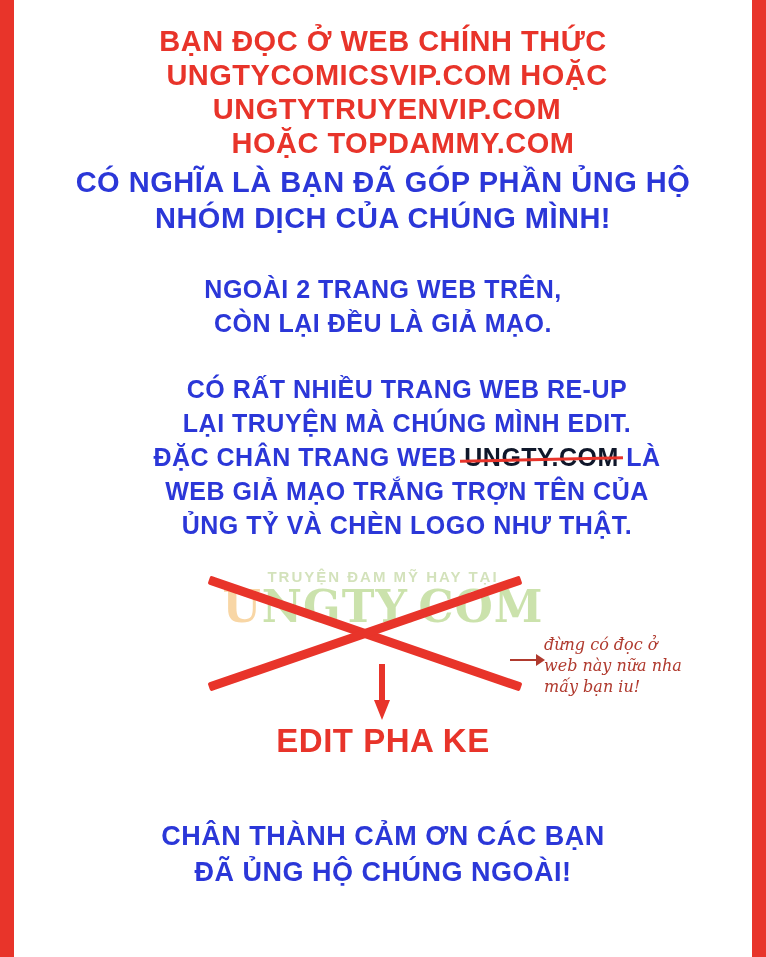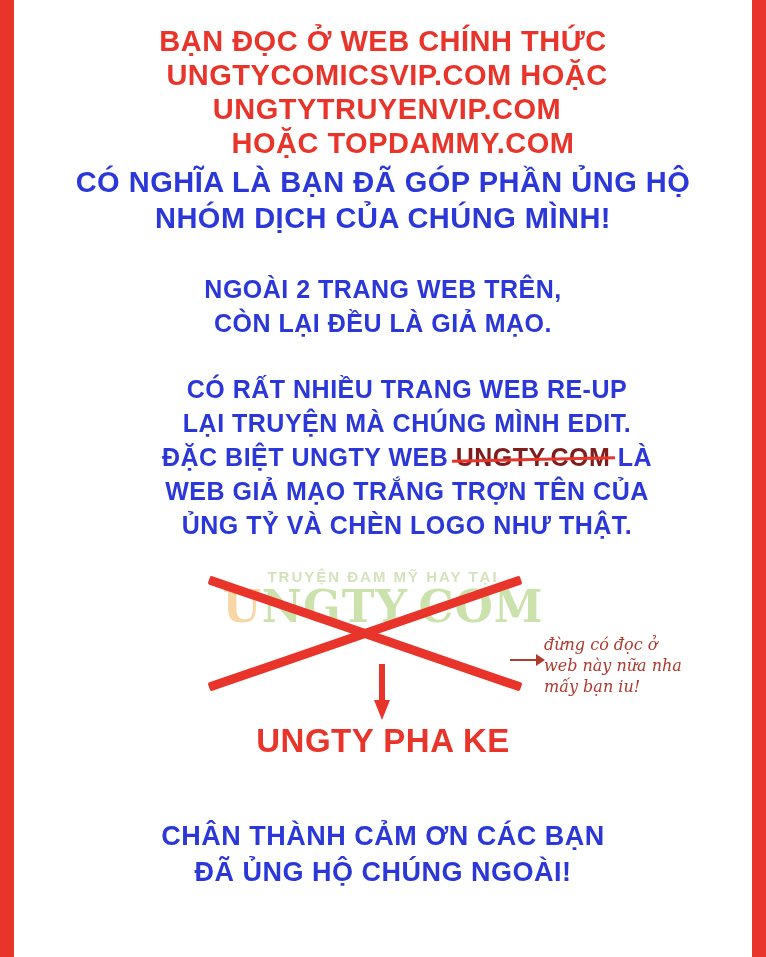--- a/index.html
+++ b/index.html
@@ -61,21 +61,21 @@
     color: #2b37d8;
     font-size: 25px;
     line-height: 34px;
     margin-top: 36px;
   }
   .para.p2 { margin-top: 32px; padding-left: 48px; }
 
   .strike {
     position: relative;
     display: inline-block;
-    color: #7f1d1d;
+    color: #0f172a;
   }
   .strike::after {
     content: "";
     position: absolute;
     left: -4px;
     right: -4px;
     top: 52%;
     height: 3px;
     background: #e8342a;
     transform: rotate(-1.2deg);
@@ -234,21 +234,21 @@
 
   <div class="block para">
     <div>NGOÀI 2 TRANG WEB TRÊN,</div>
     <div>CÒN LẠI ĐỀU LÀ GIẢ MẠO.</div>
   </div>
 
   <div class="block para p2">
     <div>CÓ RẤT NHIỀU TRANG WEB RE-UP</div>
     <div>LẠI TRUYỆN MÀ CHÚNG MÌNH EDIT.</div>
     <div>
-      <span>ĐẶC BIỆT UNGTY WEB </span><span class="strike">UNGTY.COM</span><span> LÀ</span>
+      <span>ĐẶC CHÂN TRANG WEB </span><span class="strike">UNGTY.COM</span><span> LÀ</span>
     </div>
     <div>WEB GIẢ MẠO TRẮNG TRỢN TÊN CỦA</div>
     <div>ỦNG TỶ VÀ CHÈN LOGO NHƯ THẬT.</div>
   </div>
 
   <div class="logo-area">
     <div class="fake-logo">
       <div class="small">TRUYỆN ĐAM MỸ HAY TẠI</div>
       <div class="big"><span class="u">U</span><span>NGTY.COM</span></div>
     </div>
@@ -263,21 +263,21 @@
       <div>đừng có đọc ở</div>
       <div>web này nữa nha</div>
       <div>mấy bạn iu!</div>
     </div>
 
     <div class="down-arrow">
       <div class="shaft"></div>
       <div class="head"></div>
     </div>
 
-    <div class="logo-label">UNGTY PHA KE</div>
+    <div class="logo-label">EDIT PHA KE</div>
   </div>
 
   <div class="block thanks">
     <div>CHÂN THÀNH CẢM ƠN CÁC BẠN</div>
     <div>ĐÃ ỦNG HỘ CHÚNG NGOÀI!</div>
   </div>
 
 </div>
 
 </body></html>

